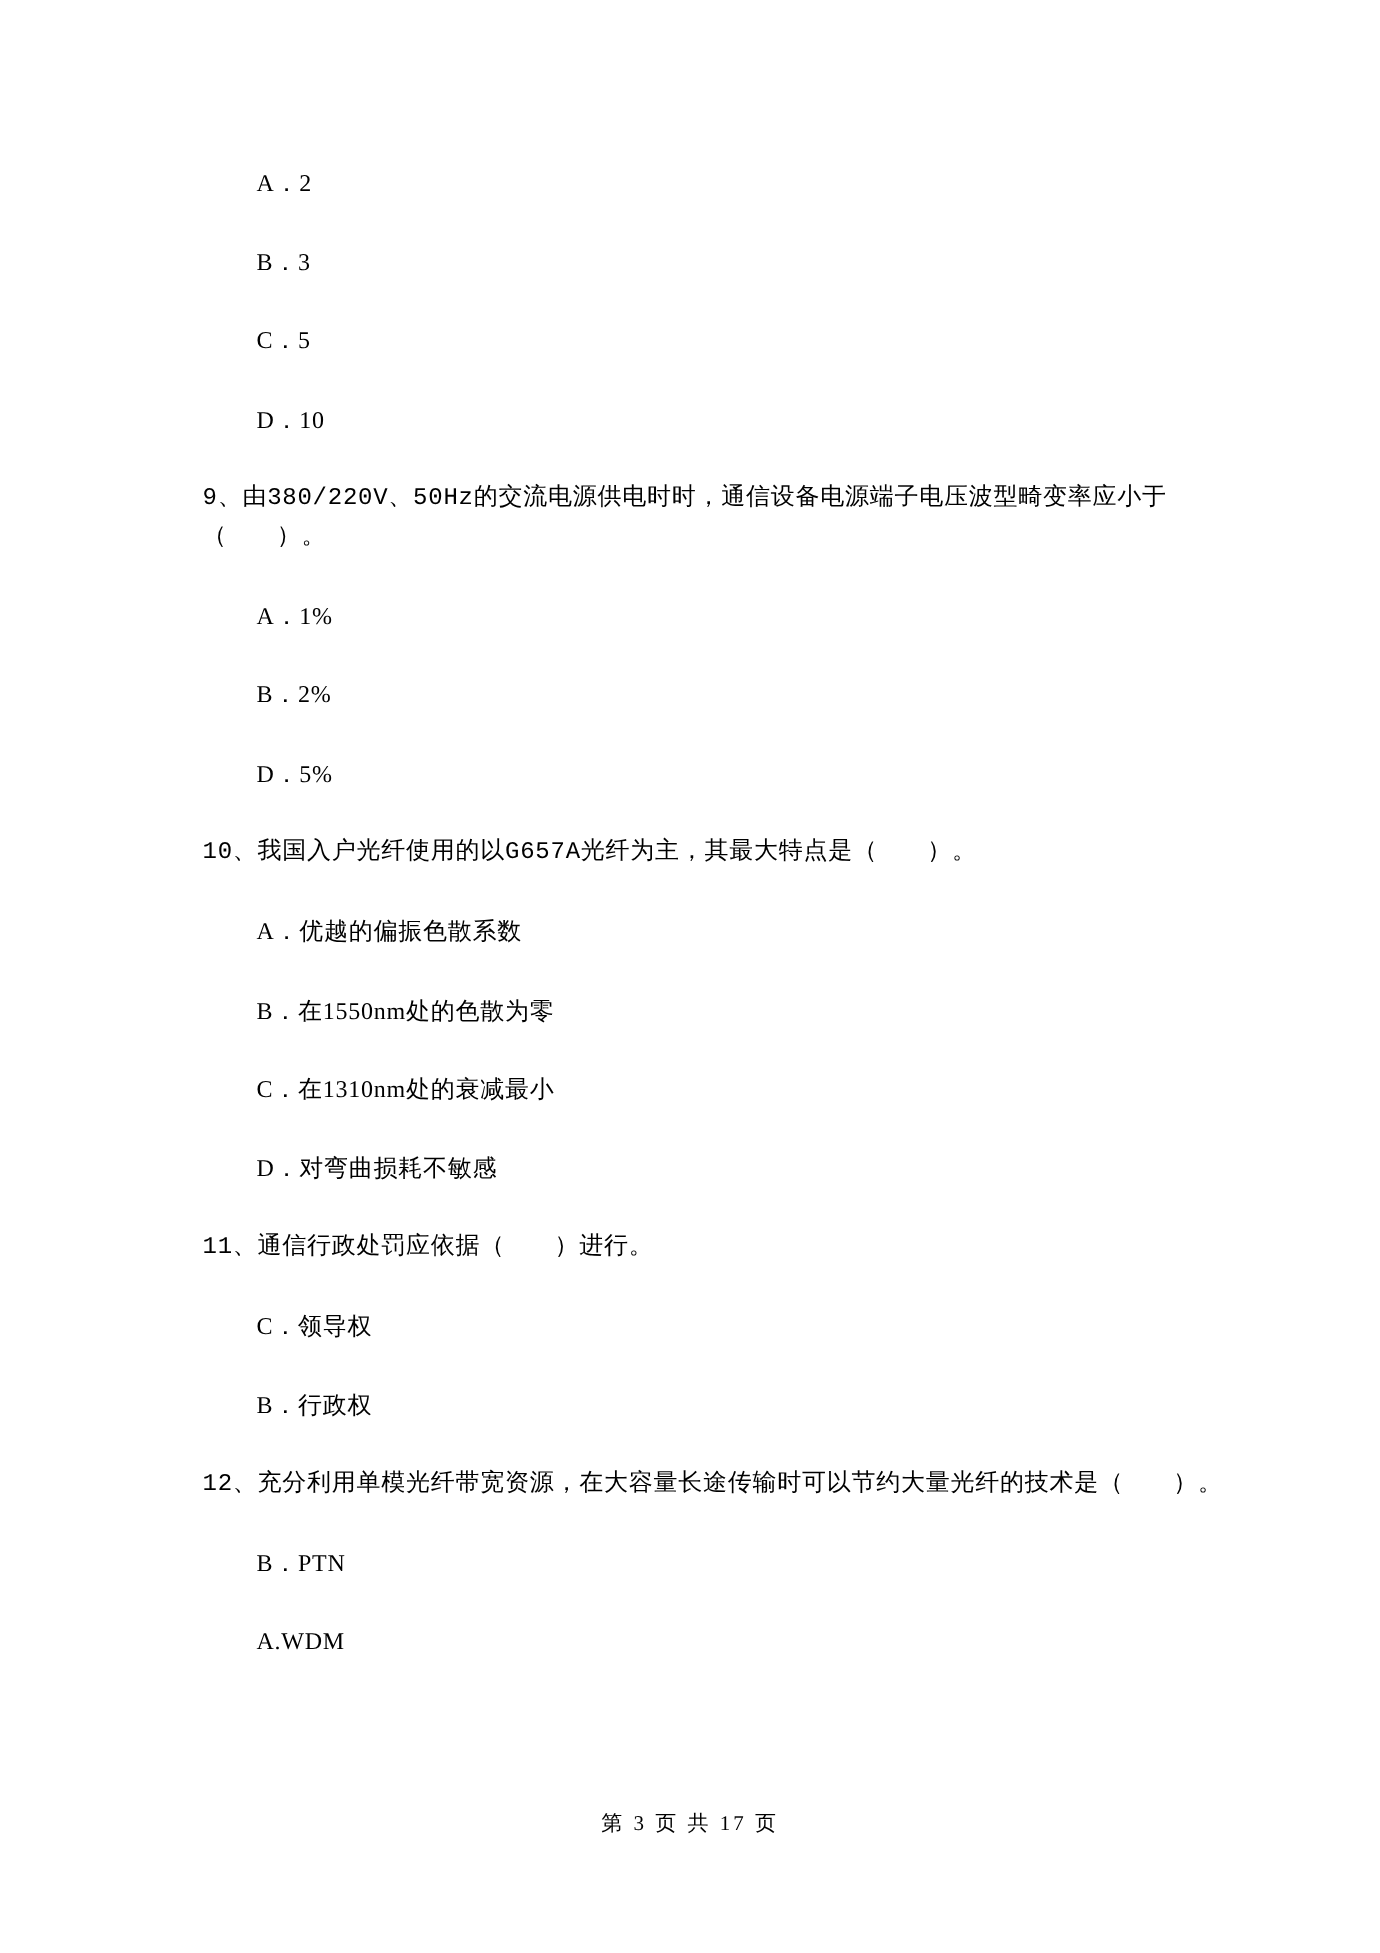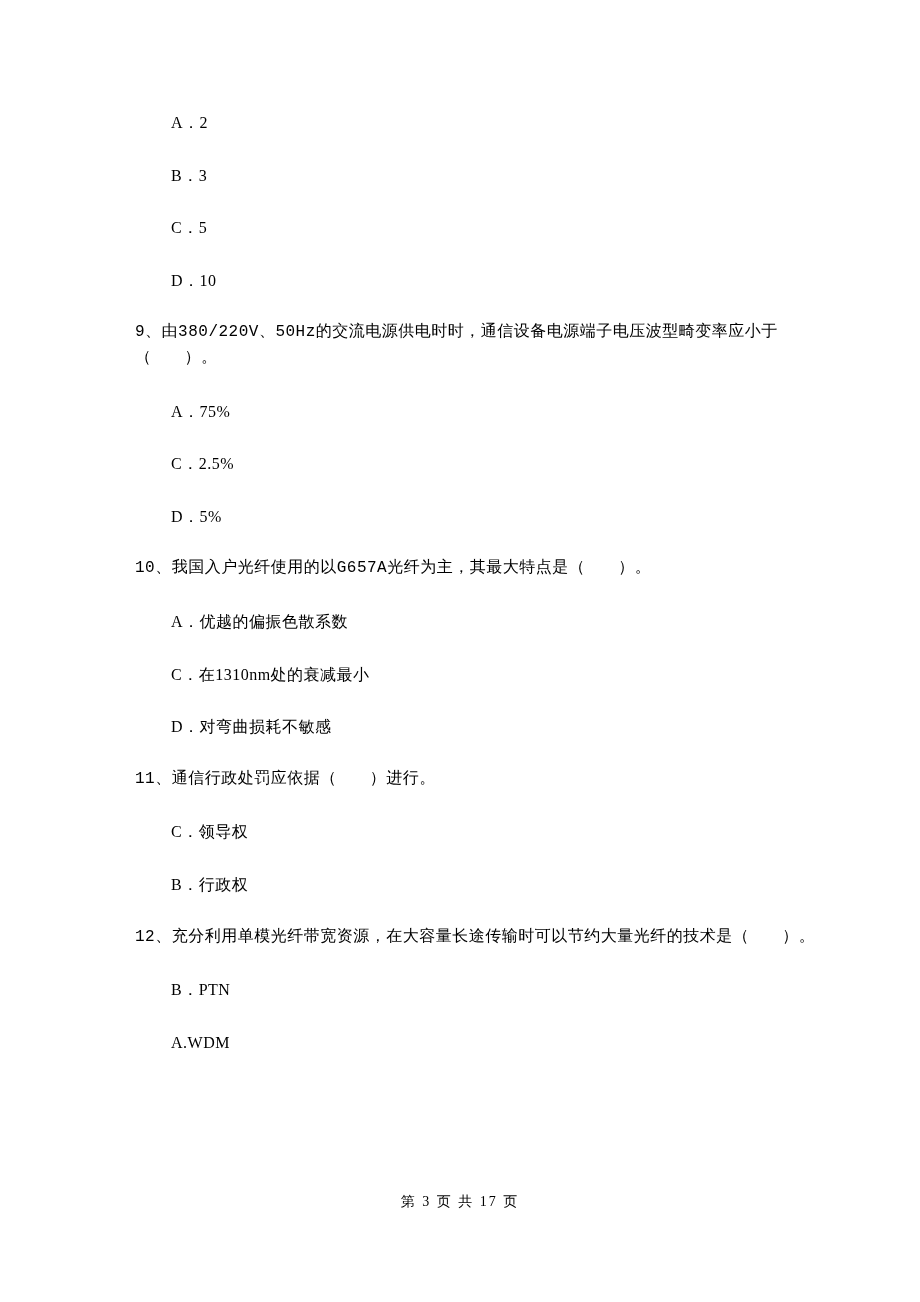--- a/index.html
+++ b/index.html
@@ -25,44 +25,45 @@
       margin-bottom: 27px;
       letter-spacing: 0.5px;
     }
     .question {
       margin-bottom: 27px;
       letter-spacing: 0.5px;
       font-family: Liberation Mono, monospace;
     }
     .footer {
       position: absolute;
-      bottom: 89px;
+      bottom: 74px;
       width: 100%;
       text-align: center;
       font-size: 14px;
       letter-spacing: 2px;
     }
   </style>
 </head>
 <body>
 
 <div class="page-content">
 
   <div class="option">A．2</div>
   <div class="option">B．3</div>
   <div class="option">C．5</div>
   <div class="option">D．10</div>
 
   <div class="question">9、由380/220V、50Hz的交流电源供电时时，通信设备电源端子电压波型畸变率应小于（　　）。</div>
-  <div class="option">A．75%</div>
-  <div class="option">C．2.5%</div>
+  <div class="option">A．1%</div>
+  <div class="option">B．2%</div>
   <div class="option">D．5%</div>
 
   <div class="question">10、我国入户光纤使用的以G657A光纤为主，其最大特点是（　　）。</div>
   <div class="option">A．优越的偏振色散系数</div>
+  <div class="option">B．在1550nm处的色散为零</div>
   <div class="option">C．在1310nm处的衰减最小</div>
   <div class="option">D．对弯曲损耗不敏感</div>
 
   <div class="question">11、通信行政处罚应依据（　　）进行。</div>
   <div class="option">C．领导权</div>
   <div class="option">B．行政权</div>
 
   <div class="question">12、充分利用单模光纤带宽资源，在大容量长途传输时可以节约大量光纤的技术是（　　）。</div>
   <div class="option">B．PTN</div>
   <div class="option">A.WDM</div>

